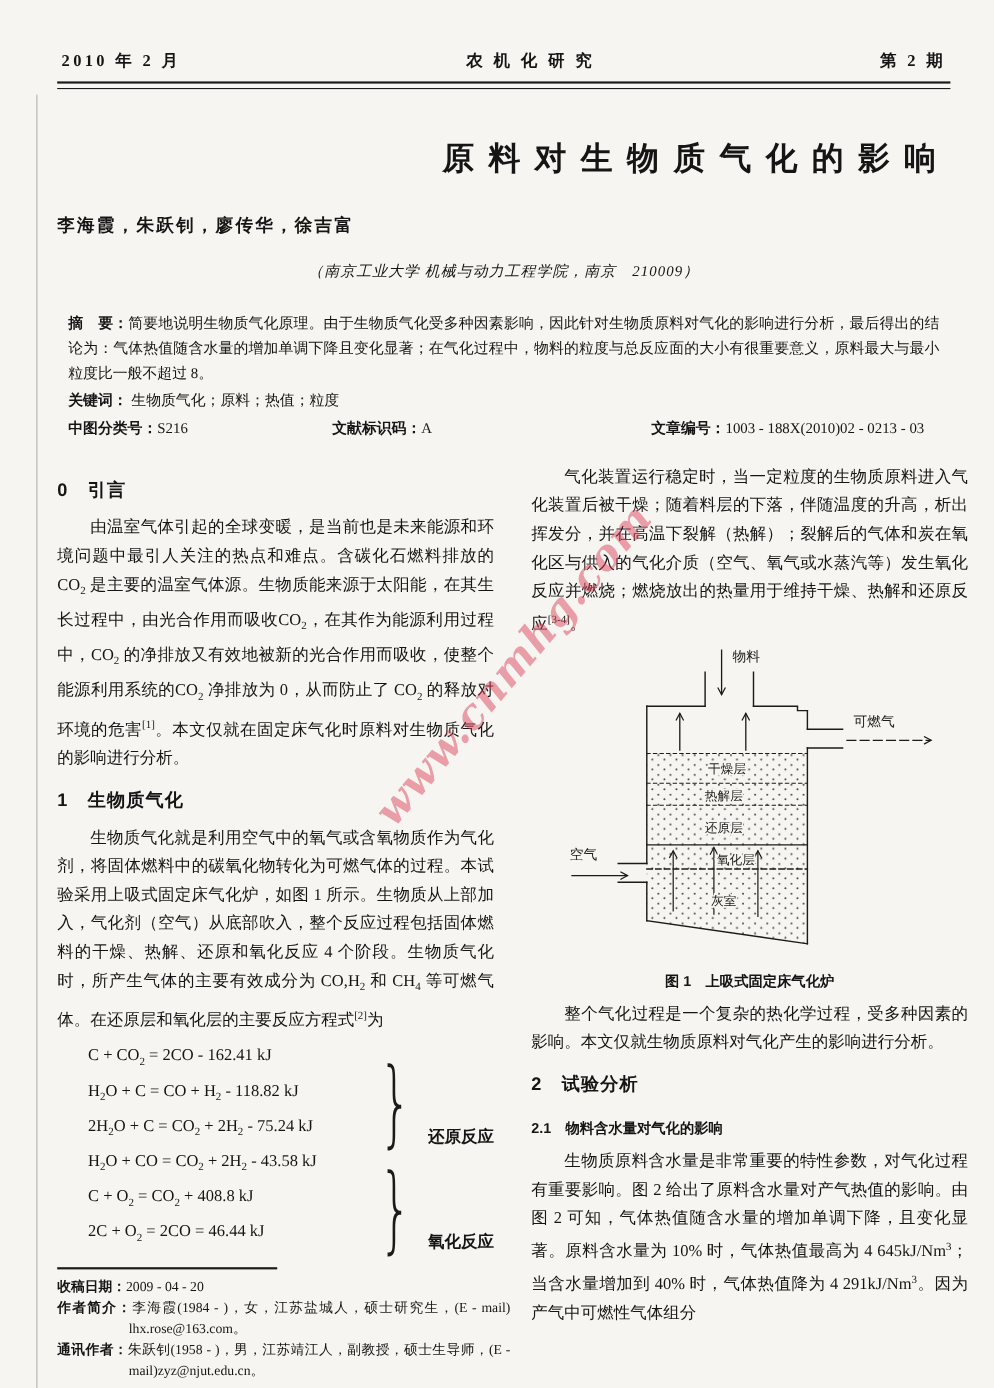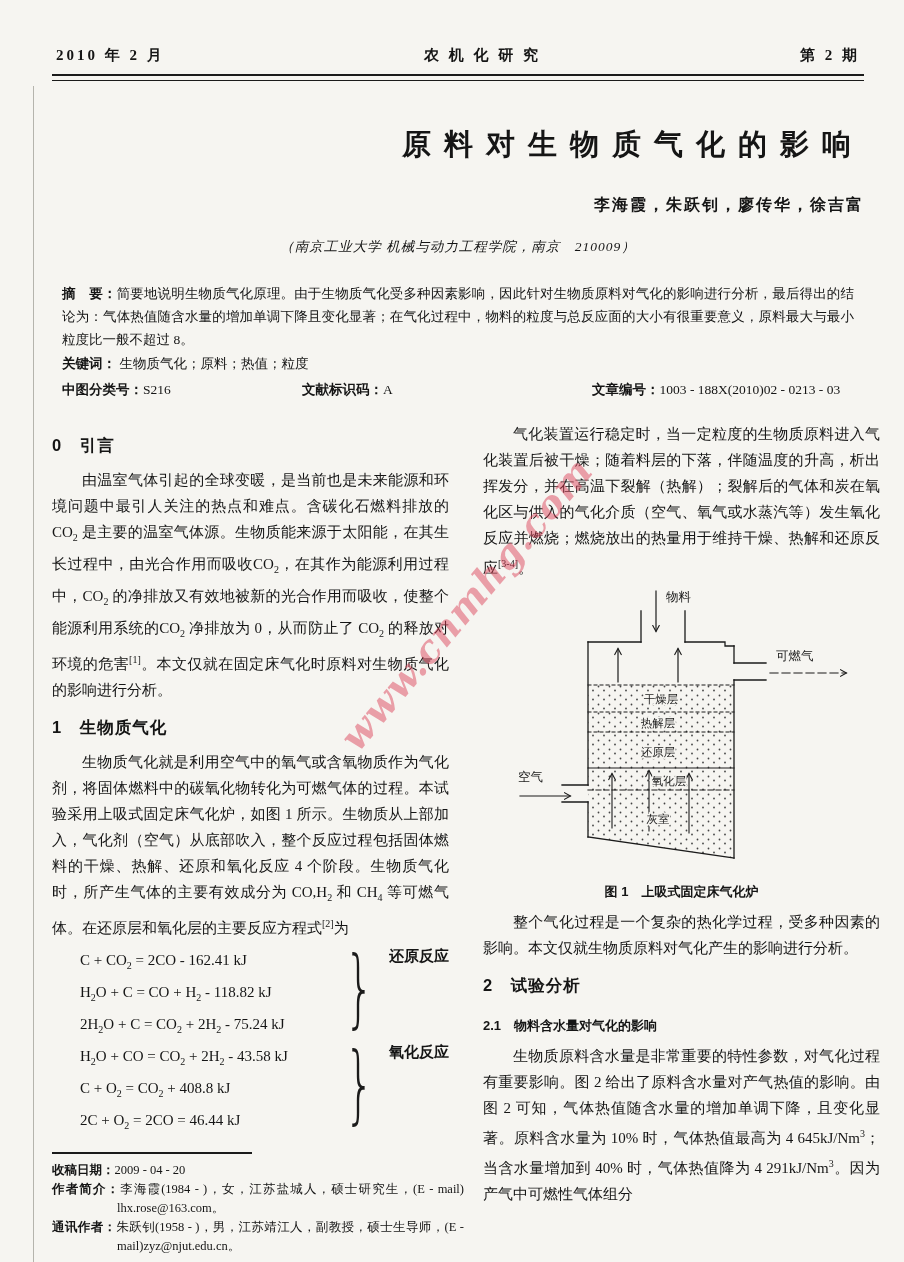--- a/index.html
+++ b/index.html
@@ -12,21 +12,21 @@
   .inner{padding:46px 40px 0 52px;}
 
   
   .jheader{display:flex; justify-content:space-between; align-items:baseline;
     font-size:15px; font-weight:bold; letter-spacing:3px; padding:0 4px;}
   .jrule{margin-top:9px; height:4px; border-top:2px solid #1b1b1b; border-bottom:1px solid #1b1b1b;}
 
   
   .title{margin-top:44px; text-align:right; font-size:29px; font-weight:bold; letter-spacing:13px;
     font-family:"Liberation Sans","DejaVu Sans",sans-serif;}
-  .authors{margin-top:30px; text-align:right; font-size:16px; font-weight:bold; letter-spacing:2px;}
+  .authors{margin-top:30px; text-align:left; font-size:16px; font-weight:bold; letter-spacing:2px;}
   .affil{margin-top:22px; text-align:center; font-size:13.5px; letter-spacing:1px;font-style:italic;}
 
   
   .abs{margin-top:26px; padding:0 10px; font-size:13.5px; line-height:23px; text-align:justify;}
   .blabel{font-weight:bold; font-family:"Liberation Sans","DejaVu Sans",sans-serif;}
   .kw{padding:0 10px; margin-top:4px; font-size:13.5px;}
   .metarow{display:flex; padding:0 10px; margin-top:8px; font-size:13.5px;}
   .metarow .m1{width:240px;} .metarow .m2{width:290px;} .metarow .m3{flex:1;}
 
   
@@ -34,21 +34,21 @@
   .col{width:397px;}
   h2.sec{margin:14px 0 10px 0; font-size:16.5px; font-weight:bold; letter-spacing:1px;
     font-family:"Liberation Sans","DejaVu Sans",sans-serif;}
   h3.subsec{margin:20px 0 8px 0; font-size:13px; font-weight:bold;
     font-family:"Liberation Sans","DejaVu Sans",sans-serif;}
   p.body{margin:0; font-size:15px; line-height:26px; text-align:justify; text-indent:2em;}
   sub{font-size:10px;} sup{font-size:10px;}
 
   
   .eqs{margin-top:6px;}
-  .eq-group{display:flex; align-items:flex-start;}
+  .eq-group{display:flex; align-items:flex-end;}
   .eq-lines{width:302px; padding-left:28px; font-size:15px; line-height:27px;}
   .brace{font-family:"DejaVu Sans",sans-serif; font-weight:200; font-size:86px; line-height:80px;
     height:80px; transform:scaleX(.55); color:#1b1b1b;}
   .eq-label{font-size:15px; margin-left:2px; white-space:nowrap;font-weight:bold;}
 
   
   .figwrap{margin-top:4px;}
   .figsvg{display:block;}
   .figcap{text-align:center; font-size:13px; font-weight:bold; margin:2px 0 8px 0;
     font-family:"Liberation Sans","DejaVu Sans",sans-serif;}

